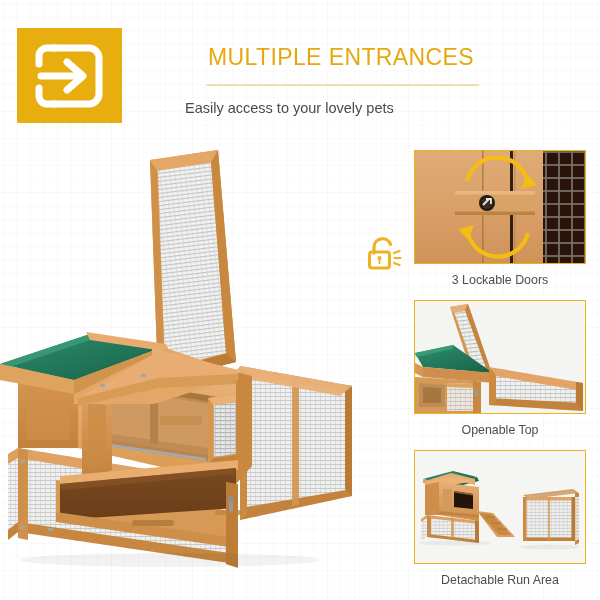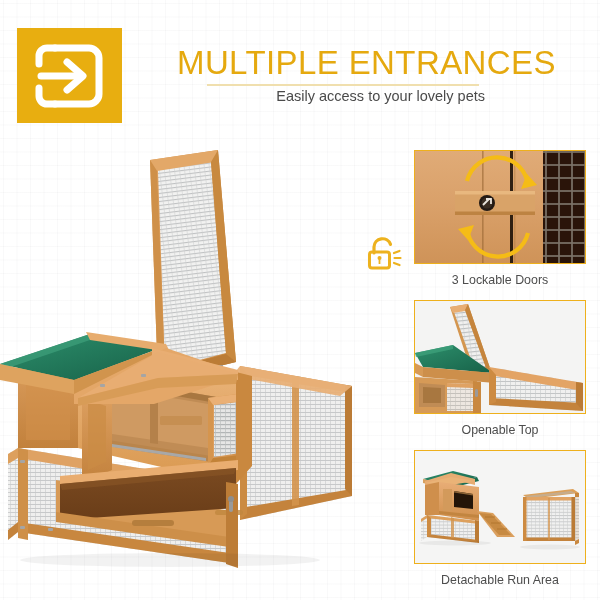--- a/index.html
+++ b/index.html
@@ -25,42 +25,42 @@
   #header-icon-box {
     position: absolute;
     left: 17px; top: 28px;
     width: 105px; height: 95px;
     background: #e8ae10;
   }
   #header-icon-box svg { position: absolute; left: 16px; top: 14px; }
 
   #header-title {
     position: absolute;
-    left: 177px; top: 44px;
+    left: 191px; top: 44px;
     width: 300px;
-    font-size: 33px;
+    font-size: 23px;
     letter-spacing: 0.4px;
     color: #e5a90f;
     font-weight: 400;
     text-align: center;
     white-space: nowrap;
   }
   #header-divider {
     position: absolute;
     left: 207px; top: 84px;
     width: 272px; height: 2px;
     background: #f0dfae;
   }
   #header-subtitle {
     position: absolute;
-    left: 185px; top: 88px;
+    left: 185px; top: 100px;
     width: 300px;
     font-size: 14.5px;
     color: #4a4a4a;
-    text-align: right;
+    text-align: left;
     white-space: nowrap;
   }
 
   
   #hero { position: absolute; left: 0px; top: 148px; width: 365px; height: 420px; }
   #hero svg { display: block; }
 
   
   #lock-icon { position: absolute; left: 363px; top: 233px; width: 42px; height: 46px; }
 

